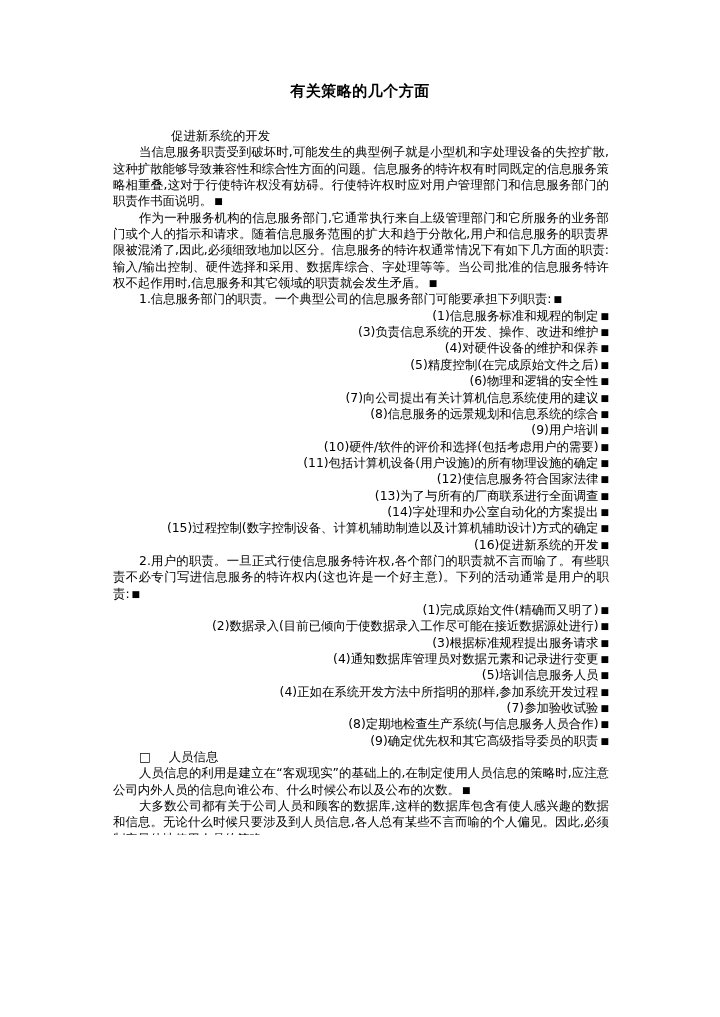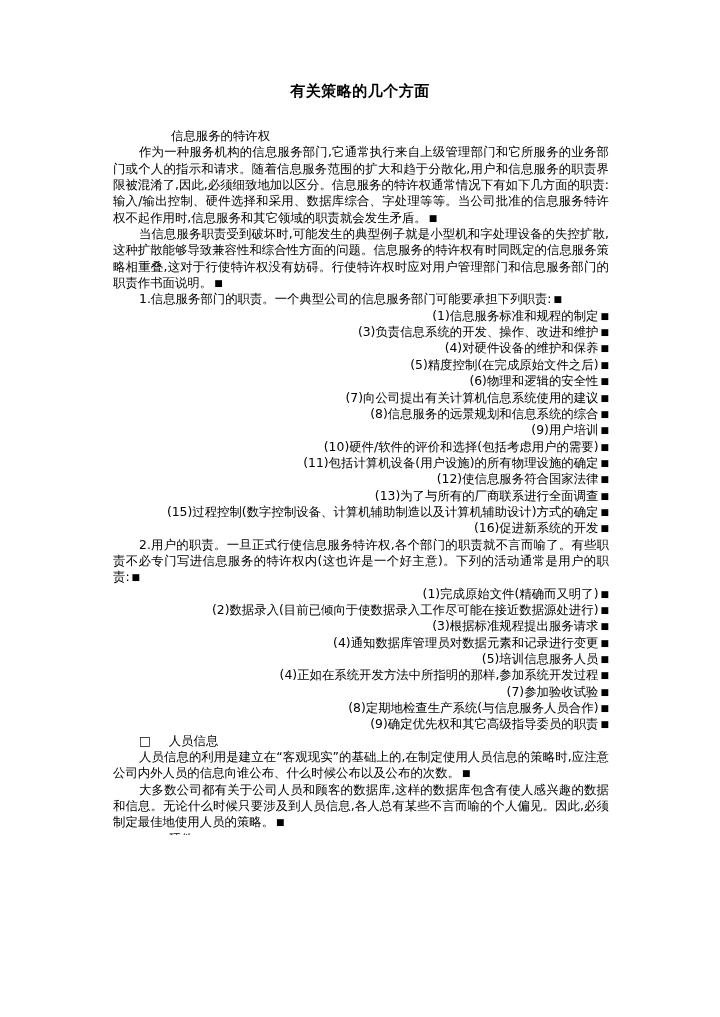--- a/index.html
+++ b/index.html
@@ -76,41 +76,42 @@
 </style>
 </head>
 <body>
 
 <div class="page">
 
   <div class="doc-title">有关策略的几个方面</div>
 
   <div class="body-area">
 
-    <p class="subhead">信息服务的特许权</p>
+    <p class="subhead">促进新系统的开发</p>
+
+    <p class="indent"><span>当信息服务职责受到破坏时,可能发生的典型例子就是小型机和字处理设备的失控扩散,这种扩散能够导致兼容性和综合性方面的问题。信息服务的特许权有时同既定的信息服务策略相重叠,这对于行使特许权没有妨碍。行使特许权时应对用户管理部门和信息服务部门的职责作书面说明。</span><span class="endmark">■</span></p>
 
     <p class="indent"><span>作为一种服务机构的信息服务部门,它通常执行来自上级管理部门和它所服务的业务部门或个人的指示和请求。随着信息服务范围的扩大和趋于分散化,用户和信息服务的职责界限被混淆了,因此,必须细致地加以区分。信息服务的特许权通常情况下有如下几方面的职责:输入/输出控制、硬件选择和采用、数据库综合、字处理等等。当公司批准的信息服务特许权不起作用时,信息服务和其它领域的职责就会发生矛盾。</span><span class="endmark">■</span></p>
-
-    <p class="indent"><span>当信息服务职责受到破坏时,可能发生的典型例子就是小型机和字处理设备的失控扩散,这种扩散能够导致兼容性和综合性方面的问题。信息服务的特许权有时同既定的信息服务策略相重叠,这对于行使特许权没有妨碍。行使特许权时应对用户管理部门和信息服务部门的职责作书面说明。</span><span class="endmark">■</span></p>
 
     <p class="sub2"><span>1.信息服务部门的职责。一个典型公司的信息服务部门可能要承担下列职责:</span><span class="endmark">■</span></p>
 
     <div>
       <p class="sub"><span>(1)信息服务标准和规程的制定</span><span class="endmark">■</span></p>
       <p class="sub"><span>(3)负责信息系统的开发、操作、改进和维护</span><span class="endmark">■</span></p>
       <p class="sub"><span>(4)对硬件设备的维护和保养</span><span class="endmark">■</span></p>
       <p class="sub"><span>(5)精度控制(在完成原始文件之后)</span><span class="endmark">■</span></p>
       <p class="sub"><span>(6)物理和逻辑的安全性</span><span class="endmark">■</span></p>
       <p class="sub"><span>(7)向公司提出有关计算机信息系统使用的建议</span><span class="endmark">■</span></p>
       <p class="sub"><span>(8)信息服务的远景规划和信息系统的综合</span><span class="endmark">■</span></p>
       <p class="sub"><span>(9)用户培训</span><span class="endmark">■</span></p>
       <p class="sub"><span>(10)硬件/软件的评价和选择(包括考虑用户的需要)</span><span class="endmark">■</span></p>
       <p class="sub"><span>(11)包括计算机设备(用户设施)的所有物理设施的确定</span><span class="endmark">■</span></p>
       <p class="sub"><span>(12)使信息服务符合国家法律</span><span class="endmark">■</span></p>
       <p class="sub"><span>(13)为了与所有的厂商联系进行全面调查</span><span class="endmark">■</span></p>
+      <p class="sub"><span>(14)字处理和办公室自动化的方案提出</span><span class="endmark">■</span></p>
       <p class="sub"><span>(15)过程控制(数字控制设备、计算机辅助制造以及计算机辅助设计)方式的确定</span><span class="endmark">■</span></p>
       <p class="sub"><span>(16)促进新系统的开发</span><span class="endmark">■</span></p>
     </div>
 
     <p class="indent"><span>2.用户的职责。一旦正式行使信息服务特许权,各个部门的职责就不言而喻了。有些职责不必专门写进信息服务的特许权内(这也许是一个好主意)。下列的活动通常是用户的职责:</span><span class="endmark">■</span></p>
 
     <div>
       <p class="sub"><span>(1)完成原始文件(精确而又明了)</span><span class="endmark">■</span></p>
       <p class="sub"><span>(2)数据录入(目前已倾向于使数据录入工作尽可能在接近数据源处进行)</span><span class="endmark">■</span></p>
       <p class="sub"><span>(3)根据标准规程提出服务请求</span><span class="endmark">■</span></p>

